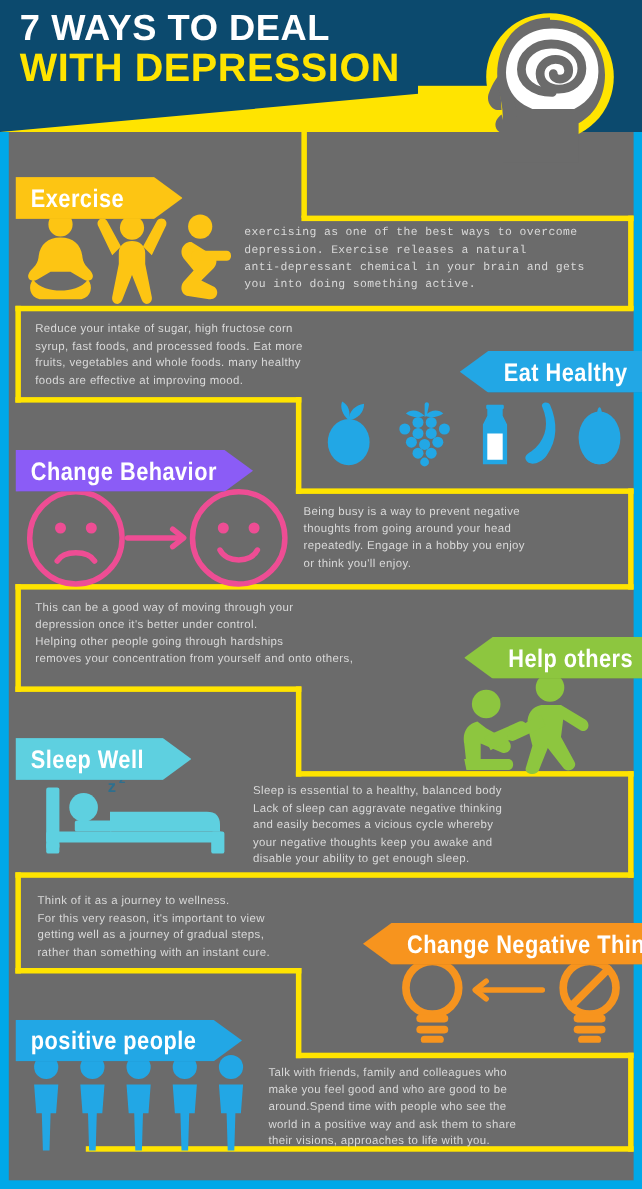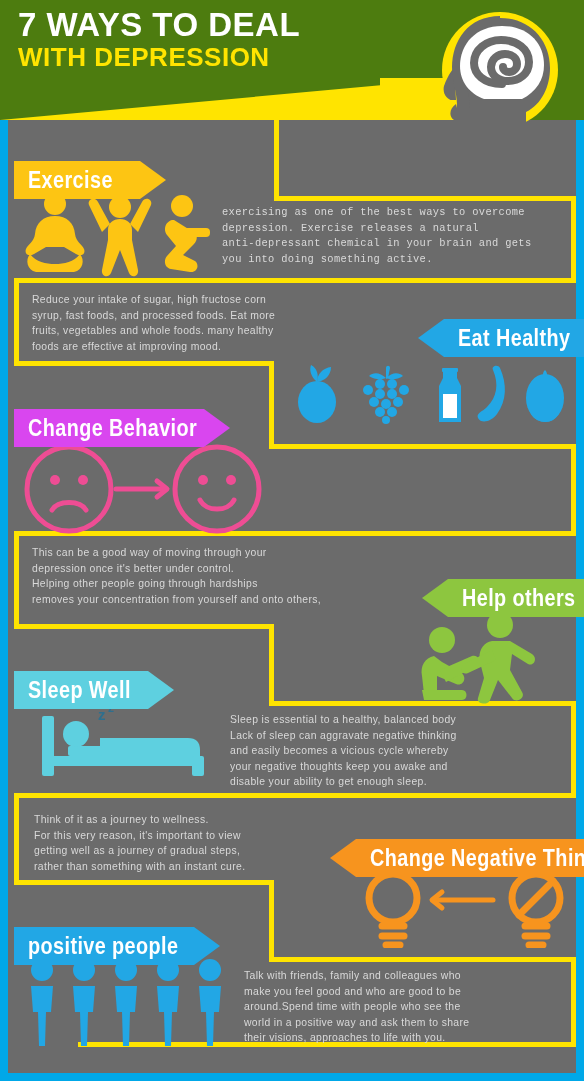--- a/index.html
+++ b/index.html
@@ -14,39 +14,39 @@
   .canvas{
     position:absolute;
     left:8px;top:0px;right:8px;bottom:8px;
     width:568px;height:1073px;
     background:#6b6b6b;
   }
 
   
   .header{
     position:absolute;left:0;top:0;width:584px;height:120px;
-    background:#4d7c0f;z-index:30;
+    background:#0c4a6e;z-index:30;
   }
   .header-wedge{
     position:absolute;left:0;top:78px;width:460px;height:42px;
     background:#ffe400;
     clip-path:polygon(0 100%, 100% 0, 100% 100%);
   }
   .header-bar{
     position:absolute;left:380px;top:78px;width:110px;height:42px;background:#ffe400;
   }
   .title1{
     position:absolute;left:18px;top:8px;
     font-size:33px;font-weight:bold;color:#ffffff;
     letter-spacing:0.5px;line-height:1;
     font-family:"Liberation Sans", sans-serif;
   }
   .title2{
     position:absolute;left:18px;top:44px;
-    font-size:26px;font-weight:bold;color:#ffe400;
+    font-size:36px;font-weight:bold;color:#ffe400;
     letter-spacing:0.5px;line-height:1;
     font-family:"Liberation Sans", sans-serif;
   }
   .head-badge{
     position:absolute;left:430px;top:8px;width:140px;height:140px;z-index:31;
   }
 
   
   .line{position:absolute;background:#ffe400;z-index:5;}
 
@@ -212,21 +212,21 @@
       <g>
         <path d="M198 6 C196 2 203 0 205 4 C212 20 212 36 202 50 C196 58 186 60 183 54 C181 49 187 48 192 43 C202 33 204 20 198 6 Z"></path>
       </g>
       <g>
         <path d="M248 10 C246 16 244 20 240 26 C234 34 232 42 236 50 C240 58 252 60 258 56 C266 51 268 40 263 31 C259 24 254 18 252 10 C251 5 249 5 248 10 Z"></path>
         <ellipse cx="250" cy="34" rx="19" ry="24"></ellipse>
       </g>
     </g>
   </svg>
 
-  <div class="banner right" style="left:14px;top:388px;width:216px;background:#d946ef;">
+  <div class="banner right" style="left:14px;top:388px;width:216px;background:#8b5cf6;">
     <span>Change Behavior</span>
   </div>
 
   <svg class="icons" style="left:24px;top:444px;" width="240" height="90" viewBox="0 0 240 90">
     <g fill="none" stroke="#ee4d94" stroke-width="5">
       <g>
         <circle cx="45" cy="45" r="42"></circle>
         <circle cx="31" cy="36" r="5" fill="#ee4d94" stroke="none"></circle>
         <circle cx="59" cy="36" r="5" fill="#ee4d94" stroke="none"></circle>
         <path d="M28 66 C34 56 56 56 62 66" stroke-linecap="round"></path>
@@ -237,20 +237,24 @@
       </g>
       <g>
         <circle cx="193" cy="45" r="42"></circle>
         <circle cx="179" cy="36" r="5" fill="#ee4d94" stroke="none"></circle>
         <circle cx="207" cy="36" r="5" fill="#ee4d94" stroke="none"></circle>
         <path d="M176 56 C182 68 204 68 210 56" stroke-linecap="round"></path>
       </g>
     </g>
   </svg>
 
+  <div class="body-text" style="left:276px;top:458px;width:300px;">Being busy is a way to prevent negative
+thoughts from going around your head
+repeatedly. Engage in a hobby you enjoy
+or think you'll enjoy.</div>
 
   <div class="banner left" style="left:422px;top:558px;width:178px;background:#8dc63f;">
     <span>Help others</span>
   </div>
 
   <div class="body-text" style="left:32px;top:545px;width:370px;">This can be a good way of moving through your
 depression once it's better under control.
 Helping other people going through hardships
 removes your concentration from yourself and onto others,</div>
 

